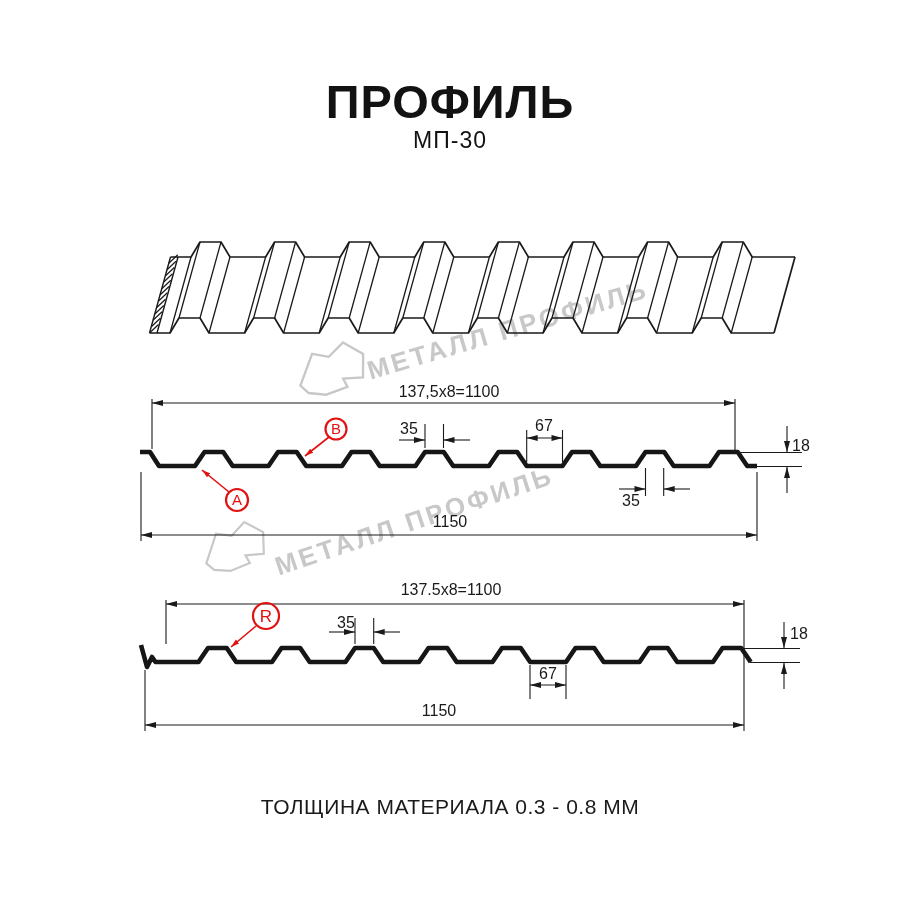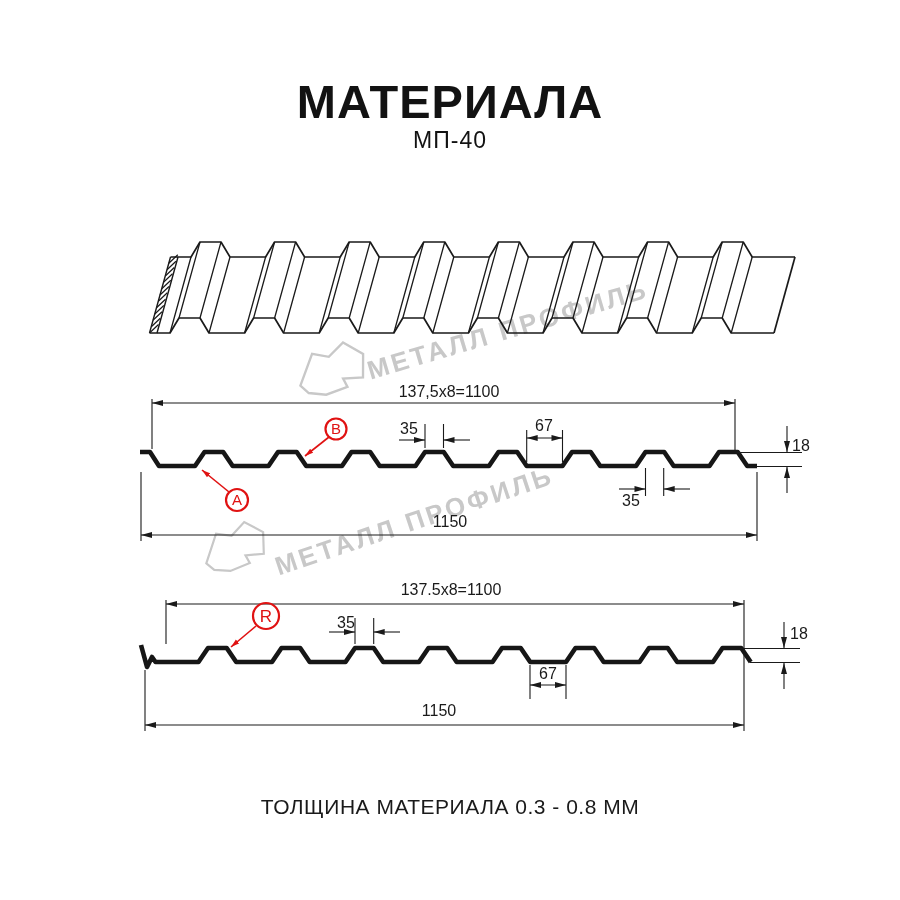--- a/index.html
+++ b/index.html
@@ -17,22 +17,22 @@
   #overlay{position:absolute;left:0;top:0;z-index:2;}
   svg text{font-family:"Liberation Sans", sans-serif;}
   .dimtxt{font-size:16px;fill:#1a1a1a;}
   .redtxt{fill:#e01212;}
 </style>
 </head>
 <body>
 
 <div class="page">
 
-  <div class="title">МАТЕРИАЛА</div>
-  <div class="subtitle">МП-40</div>
+  <div class="title">ПРОФИЛЬ</div>
+  <div class="subtitle">МП-30</div>
 
   <svg class="wm-logo" style="left:292px;top:343px;transform:rotate(-15deg);" width="78" height="52" viewBox="0 0 76 50">
     <polygon points="5,33 24,6 39,13 56,3 72,19 66,41 47,37 49,46 27,48 11,42" fill="none" stroke="#c8c8c8" stroke-width="2.3"></polygon>
   </svg>
   <div class="wm-text" style="left:368px;top:356px;transform:rotate(-16.5deg);">МЕТАЛЛ ПРОФИЛЬ</div>
 
   <svg class="wm-logo" style="left:198px;top:522px;transform:rotate(-17deg);" width="72" height="50" viewBox="0 0 76 50">
     <polygon points="5,33 24,6 39,13 56,3 72,19 66,41 47,37 49,46 27,48 11,42" fill="none" stroke="#c8c8c8" stroke-width="2.3"></polygon>
   </svg>
   <div class="wm-text" style="left:276px;top:552px;transform:rotate(-18.5deg);">МЕТАЛЛ ПРОФИЛЬ</div>

